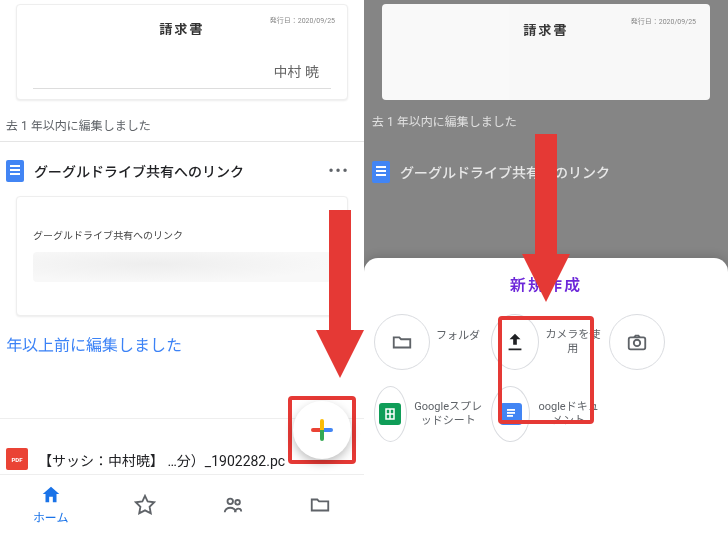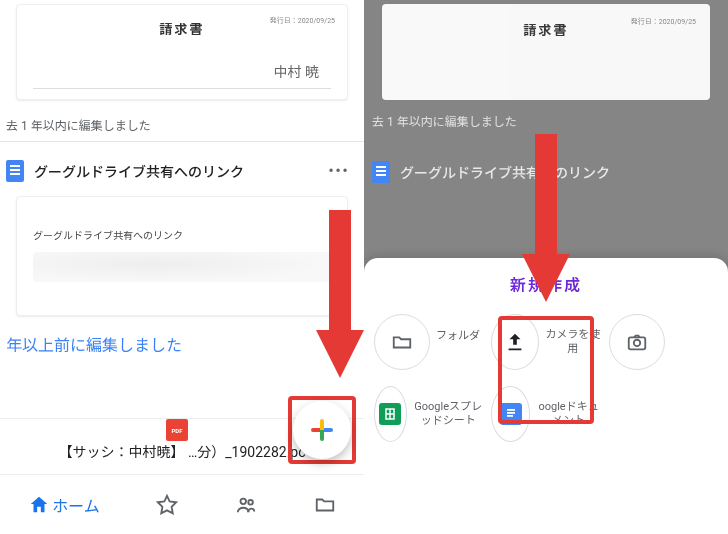--- a/index.html
+++ b/index.html
@@ -59,29 +59,29 @@
     background: radial-gradient(ellipse at 40% 40%, #eee, #f8f8f8 70%);
   }
 
   .meta2 { padding: 8px 0 8px 6px; font-size: 16px; color: #3b82f6; }
 
   .bottom-bar {
     position: absolute; bottom: 0; left: 0; right: 0; height: 60px;
     display: flex; align-items: center; justify-content: space-around;
     border-top: 1px solid #eee; background: #fff;
   }
-  .tab { display: flex; flex-direction: row; align-items: center; gap: 2px; font-size: 16px; color: #5f6368; cursor: pointer; }
+  .tab { display: flex; flex-direction: column; align-items: center; gap: 2px; font-size: 12px; color: #5f6368; cursor: pointer; }
   .tab.active { color: #1a73e8; }
   .tab .ico { width: 22px; height: 22px; display: flex; align-items: center; justify-content: center; }
   .tab svg { width: 22px; height: 22px; }
 
   .pdf-row {
     position: absolute; left: 0; right: 0; bottom: 64px;
-    height: 52px; display: flex; align-items: center;
-    padding: 0 6px; border-top: 1px solid #eee; background: #fff; flex-direction: column;
+    height: 52px; display: flex; align-items: flex-end;
+    padding: 0 6px; border-top: 1px solid #eee; background: #fff;
   }
   .pdf-badge {
     width: 22px; height: 22px; background: #ea4335; color: #fff;
     font-size: 6px; font-weight: 700; display: flex; align-items: center; justify-content: center;
     border-radius: 2px; flex: 0 0 22px; margin-right: 10px;
   }
   .pdf-name { flex: 1; font-size: 14px; color: #202124; white-space: nowrap; overflow: hidden; }
 
   .fab-wrap {
     position: absolute; right: 8px; bottom: 70px; width: 68px; height: 68px;

